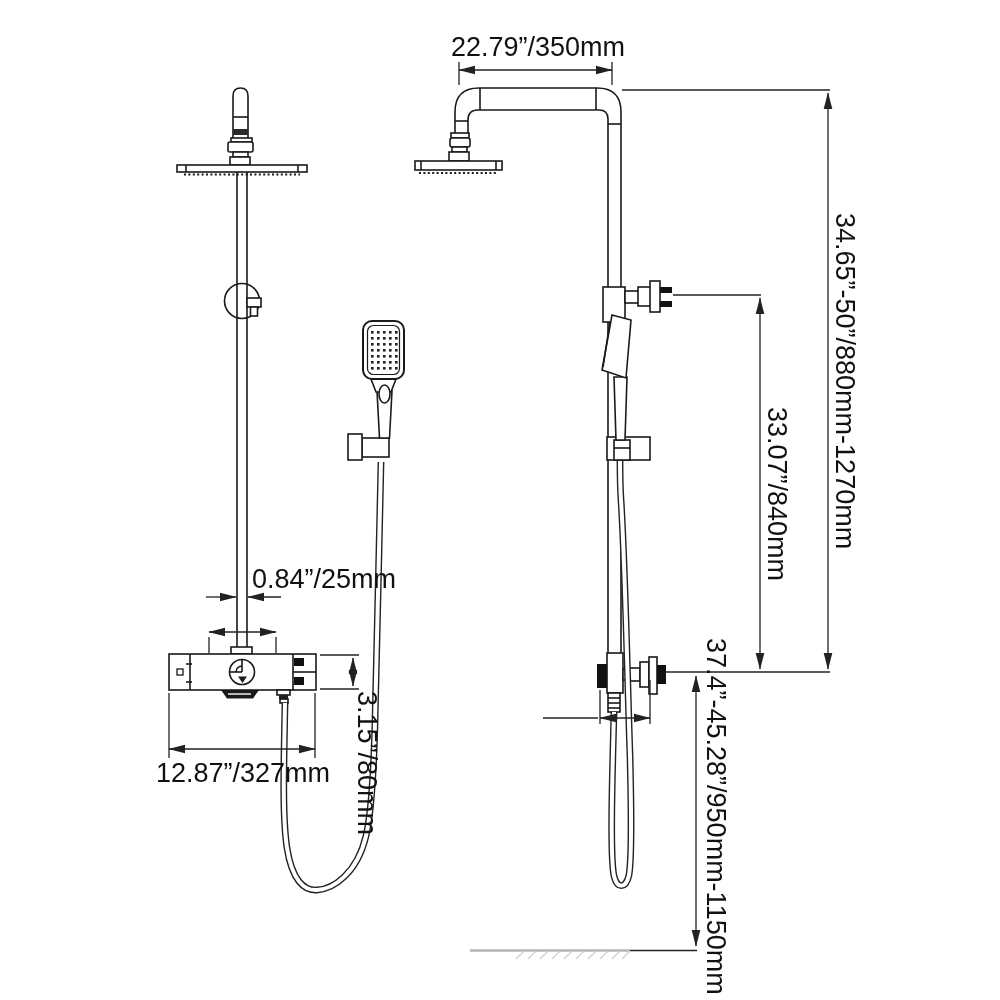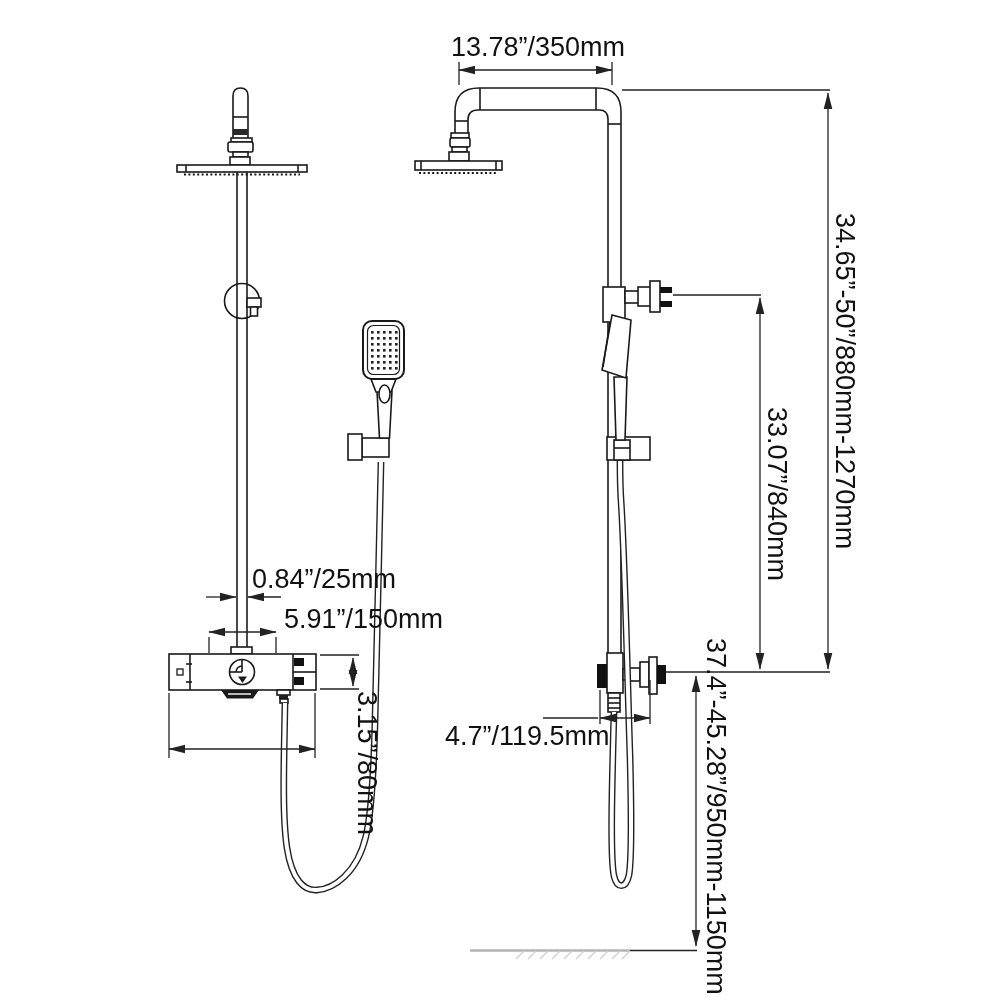--- a/index.html
+++ b/index.html
@@ -255,30 +255,29 @@
             <line x1="584" y1="951" x2="576" y2="959"></line>
         <line x1="596" y1="951" x2="588" y2="959"></line>
             <line x1="608" y1="951" x2="600" y2="959"></line>
         <line x1="620" y1="951" x2="612" y2="959"></line>
             <line x1="630" y1="951" x2="622" y2="959"></line>
       </g>
     </g>
   </g>
 </svg>
 
-<div class="dim-label" style="left:451px;top:32px;">13.78”/350mm</div>
+<div class="dim-label" style="left:451px;top:32px;">22.79”/350mm</div>
 
 <div class="dim-label rot" style="left:860px;top:213px;">34.65”-50”/880mm-1270mm</div>
 
 <div class="dim-label rot" style="left:792px;top:407px;">33.07”/840mm</div>
 
 <div class="dim-label rot" style="left:731px;top:638px;">37.4”-45.28”/950mm-1150mm</div>
 
 <div class="dim-label" style="left:252px;top:564px;">0.84”/25mm</div>
 
-<div class="dim-label" style="left:284px;top:604px;">5.91”/150mm</div>
 
 <div class="dim-label rot" style="left:382px;top:691px;">3.15”/80mm</div>
 
-
-<div class="dim-label" style="left:445px;top:721px;">4.7”/119.5mm</div>
+<div class="dim-label" style="left:156px;top:758px;">12.87”/327mm</div>
+
 
 </div>
 
 </body></html>

